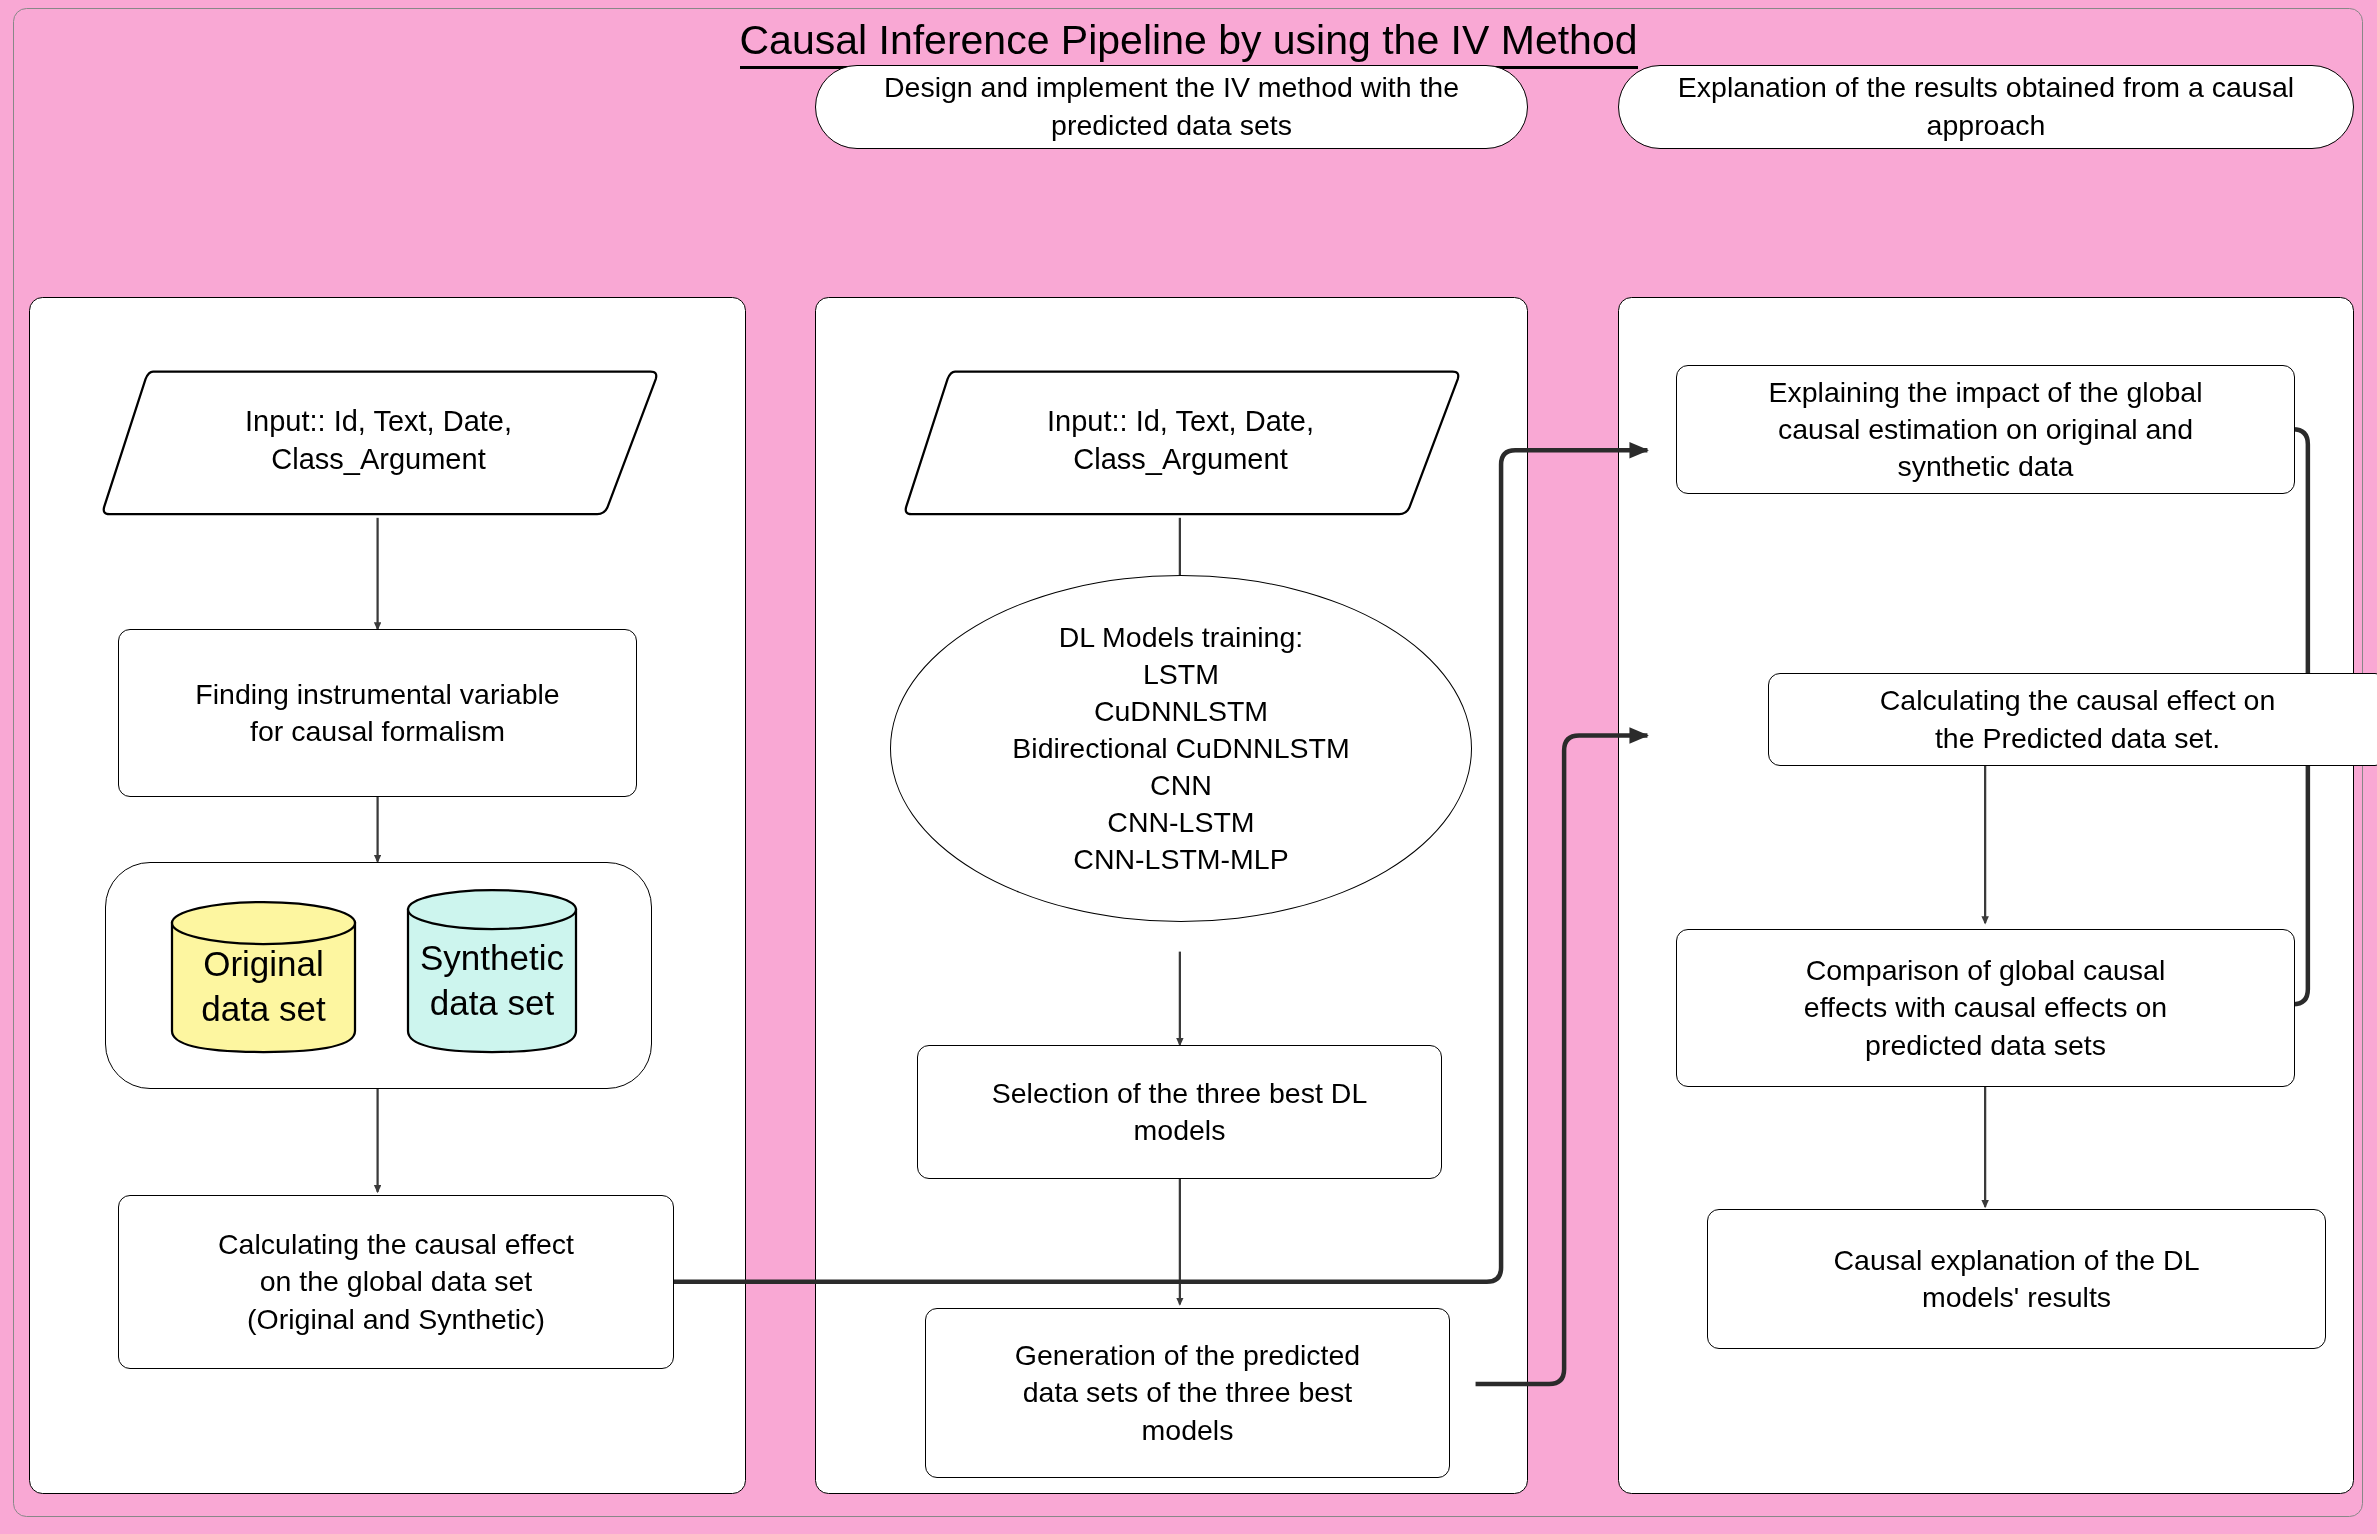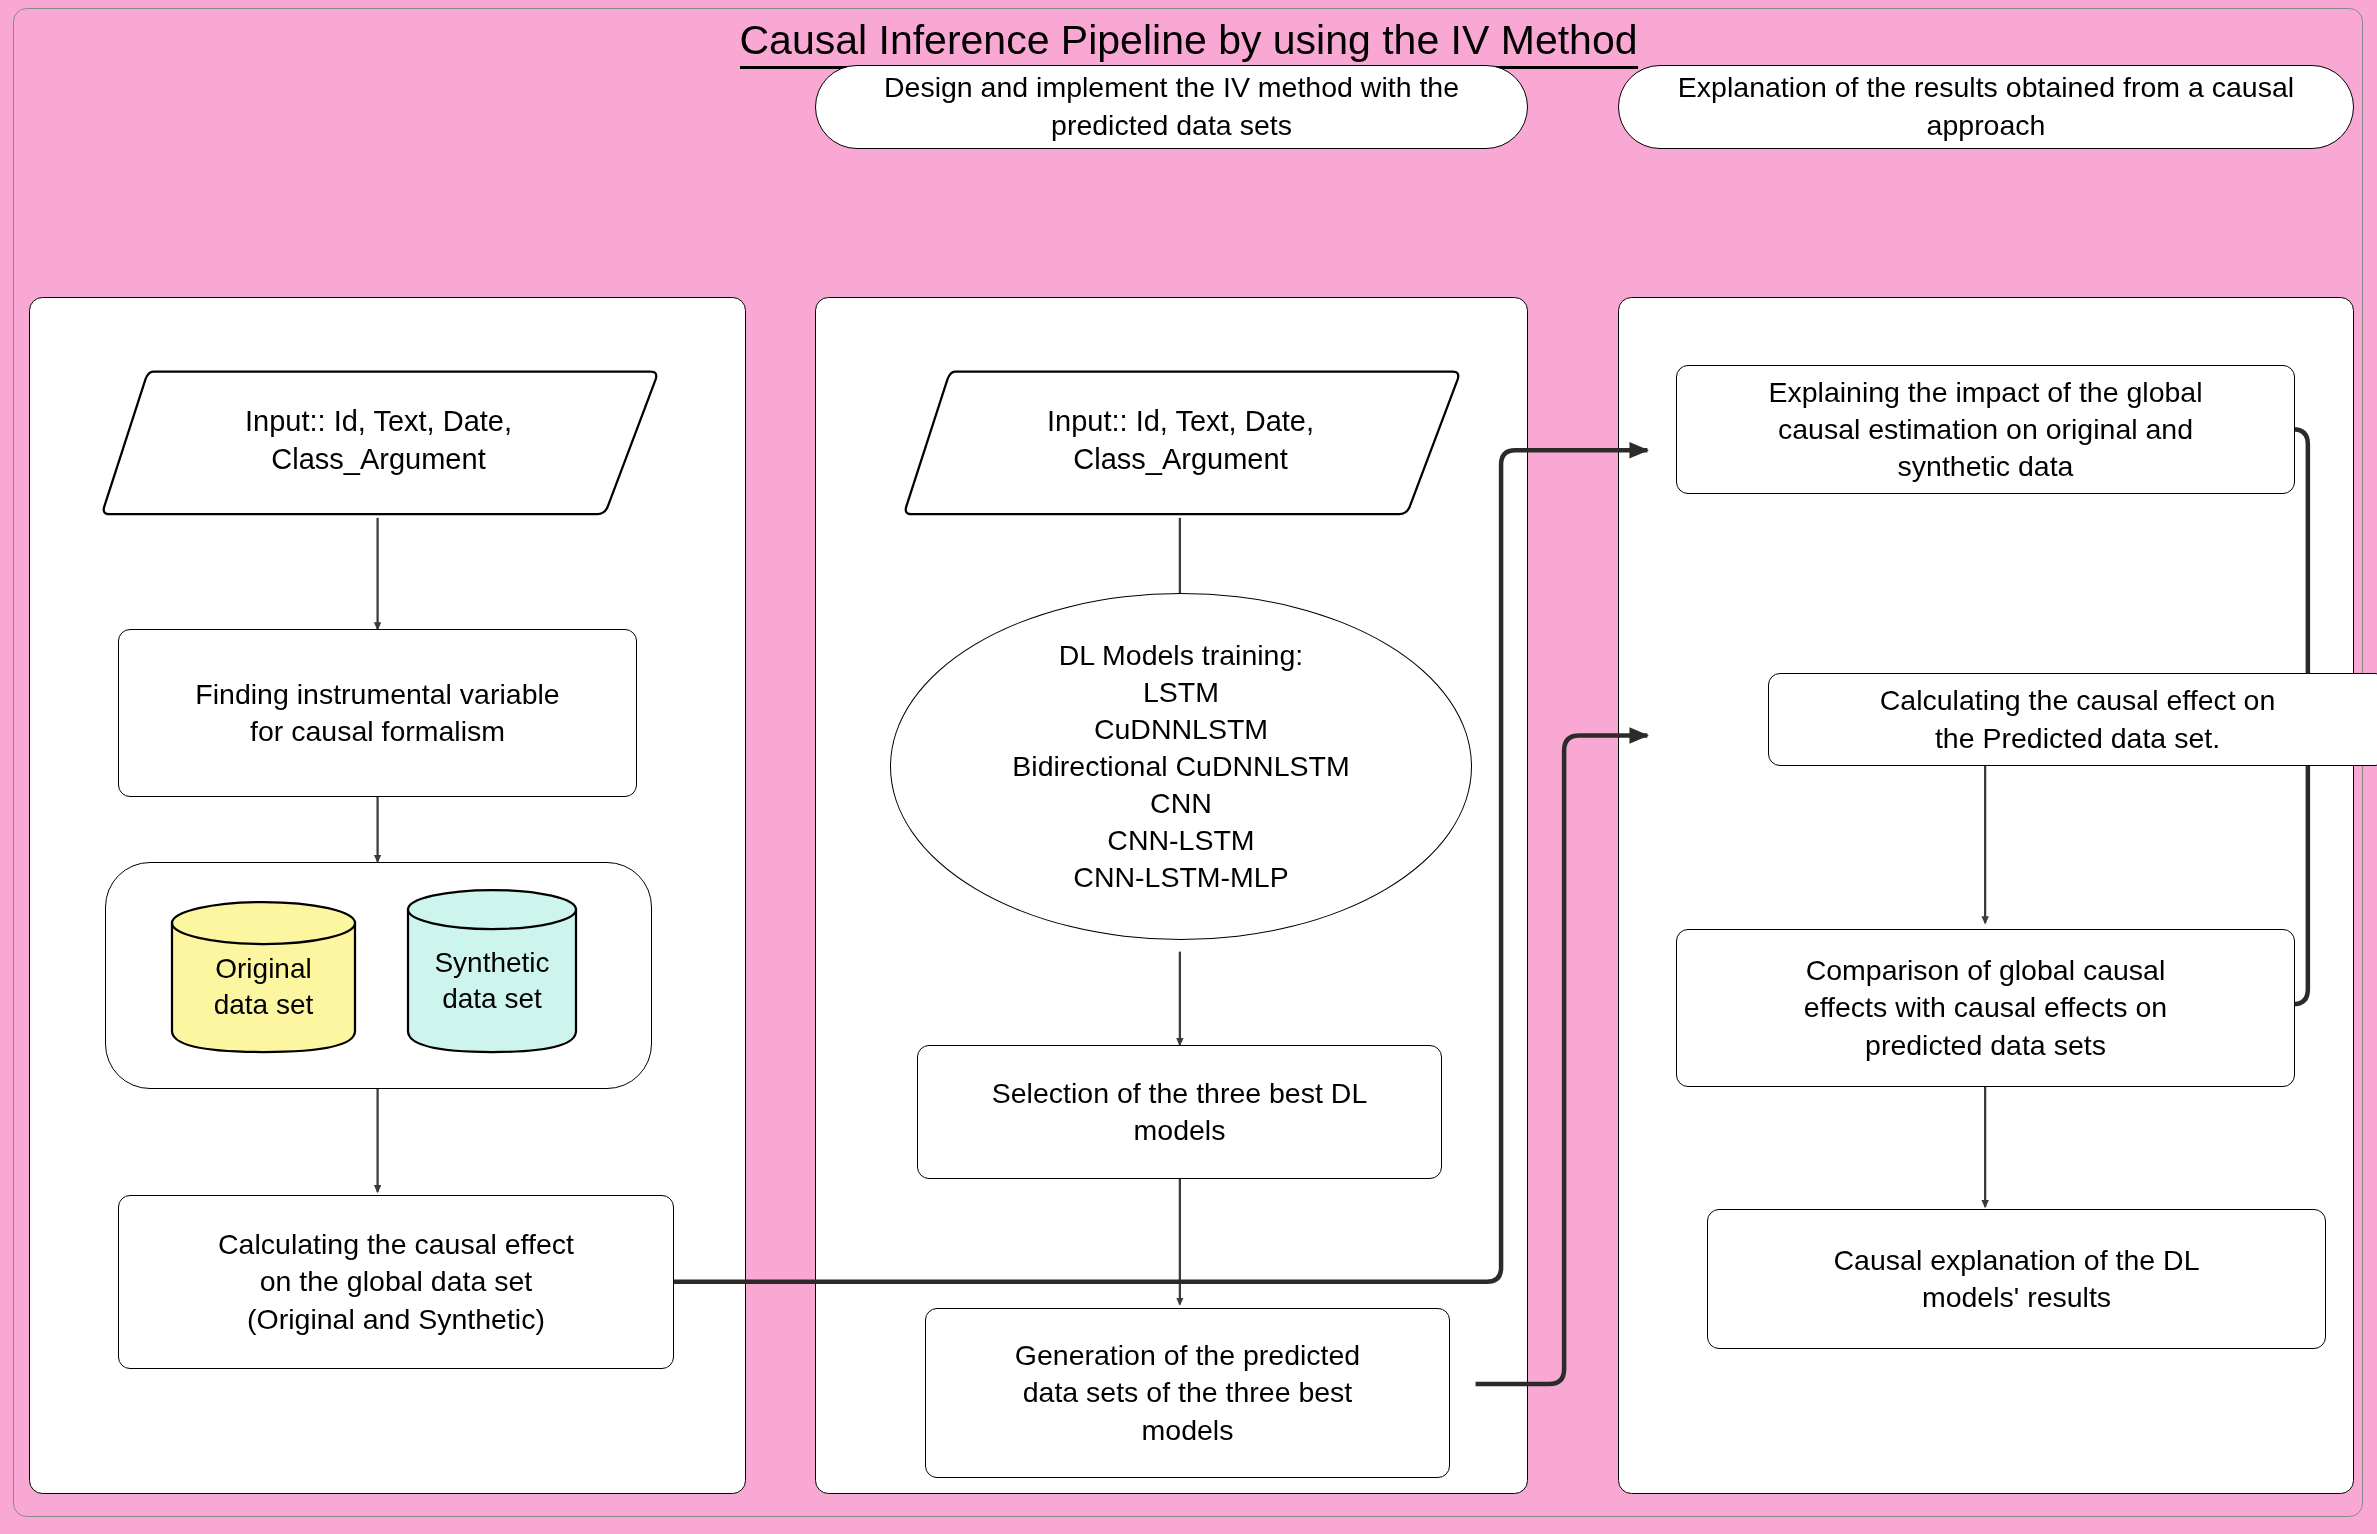--- a/index.html
+++ b/index.html
@@ -43,21 +43,21 @@
     position:absolute;left:0;top:0;width:100%;height:100%;
     display:flex;align-items:center;justify-content:center;text-align:center;
     font-size:29px;line-height:1.30;color:#000;white-space:pre-line;
   }
 
   .cyl{position:absolute;}
   .cyl svg{position:absolute;left:0;top:0;}
   .cyl .cyl-text{
     position:absolute;left:0;top:0;width:100%;height:100%;
     display:flex;align-items:center;justify-content:center;text-align:center;
-    font-size:28px;line-height:1.28;color:#000;white-space:pre-line;
+    font-size:35px;line-height:1.28;color:#000;white-space:pre-line;
     padding-top:19.5px;box-sizing:border-box;
   }
 
   #wires{position:absolute;left:0;top:0;width:2377px;height:1534px;pointer-events:none;}
 </style>
 </head>
 <body>
 
 <div id="stage">
 
@@ -140,21 +140,21 @@
 (Original and Synthetic)</div>
 
   <div class="para-wrap" style="left:901px;top:364px;width:559px;height:154px;">
     <svg width="559" height="154" viewBox="0 0 745 205">
       <path d="M72,10 L735,10 Q745,10 742,20 L678,190 Q674,200 664,200 L14,200 Q4,200 7,190 L62,20 Q66,10 72,10 Z" fill="#ffffff" stroke="#000000" stroke-width="3"></path>
     </svg>
     <div class="para-text">Input:: Id, Text, Date,
 Class_Argument</div>
   </div>
 
-  <div class="node ellipse" style="left:890px;top:593px;width:582px;height:347px;text-align:center;">DL Models training:
+  <div class="node ellipse" style="left:890px;top:575px;width:582px;height:347px;text-align:center;">DL Models training:
 LSTM
 CuDNNLSTM
 Bidirectional CuDNNLSTM
 CNN
 CNN-LSTM
 CNN-LSTM-MLP</div>
 
   <div class="node" style="left:917px;top:1045px;width:525px;height:134px;">Selection of the three best DL
 models</div>
 

